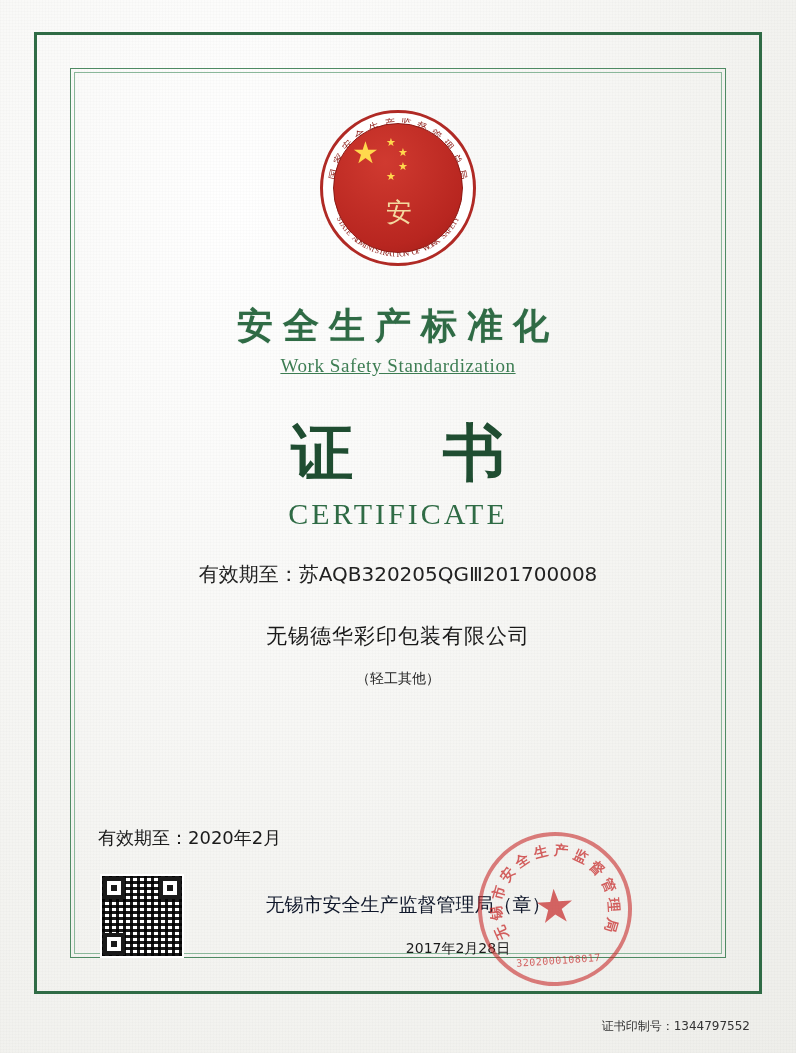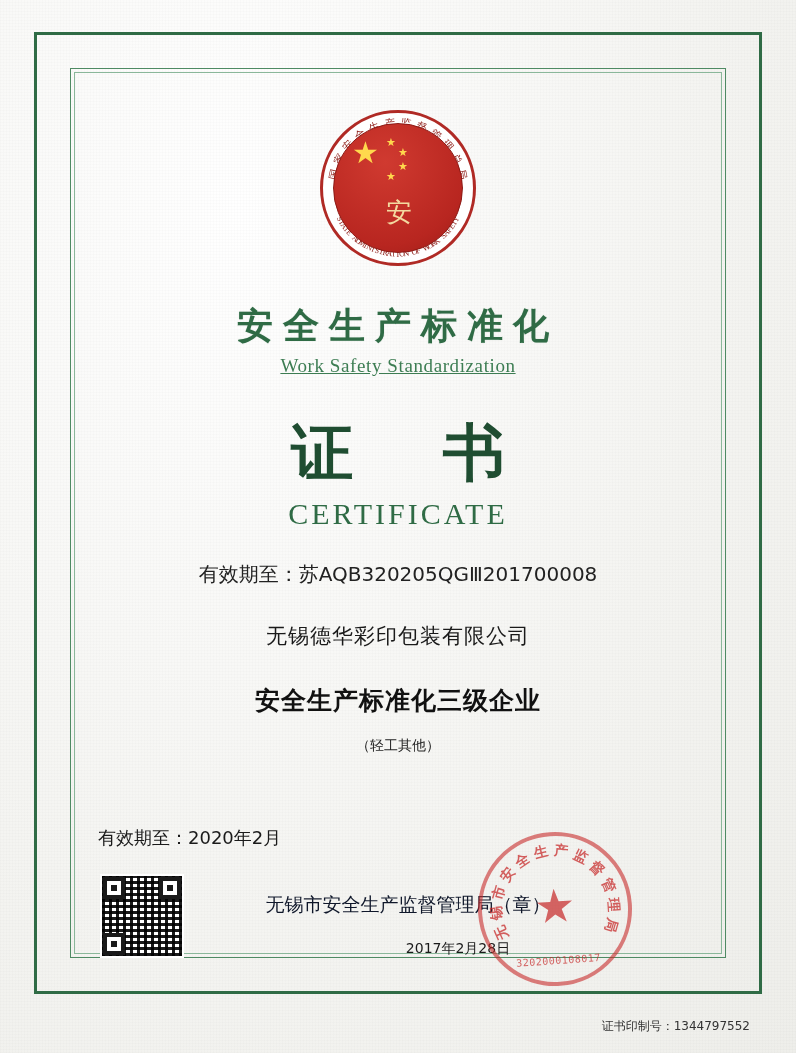--- a/index.html
+++ b/index.html
@@ -458,21 +458,20 @@
     </div>
 
     <div id="title-cn">安全生产标准化</div>
     <div id="title-en">Work Safety Standardization</div>
 
     <div id="big-cn">证 书</div>
     <div id="big-en">CERTIFICATE</div>
 
     <div id="cert-number">有效期至：苏AQB320205QGⅢ201700008</div>
     <div id="company-name">无锡德华彩印包装有限公司</div>
-    <div id="grade-line">安全生产标准化三级企业</div>
     <div id="industry-line">（轻工其他）</div>
 
     <div id="validity">有效期至：2020年2月</div>
 
     <div id="qr-code">
       <div class="qr-grid">
         <span class="qr-eye" id="qr-eye-tl"></span>
         <span class="qr-eye" id="qr-eye-tr"></span>
         <span class="qr-eye" id="qr-eye-bl"></span>
       </div>

